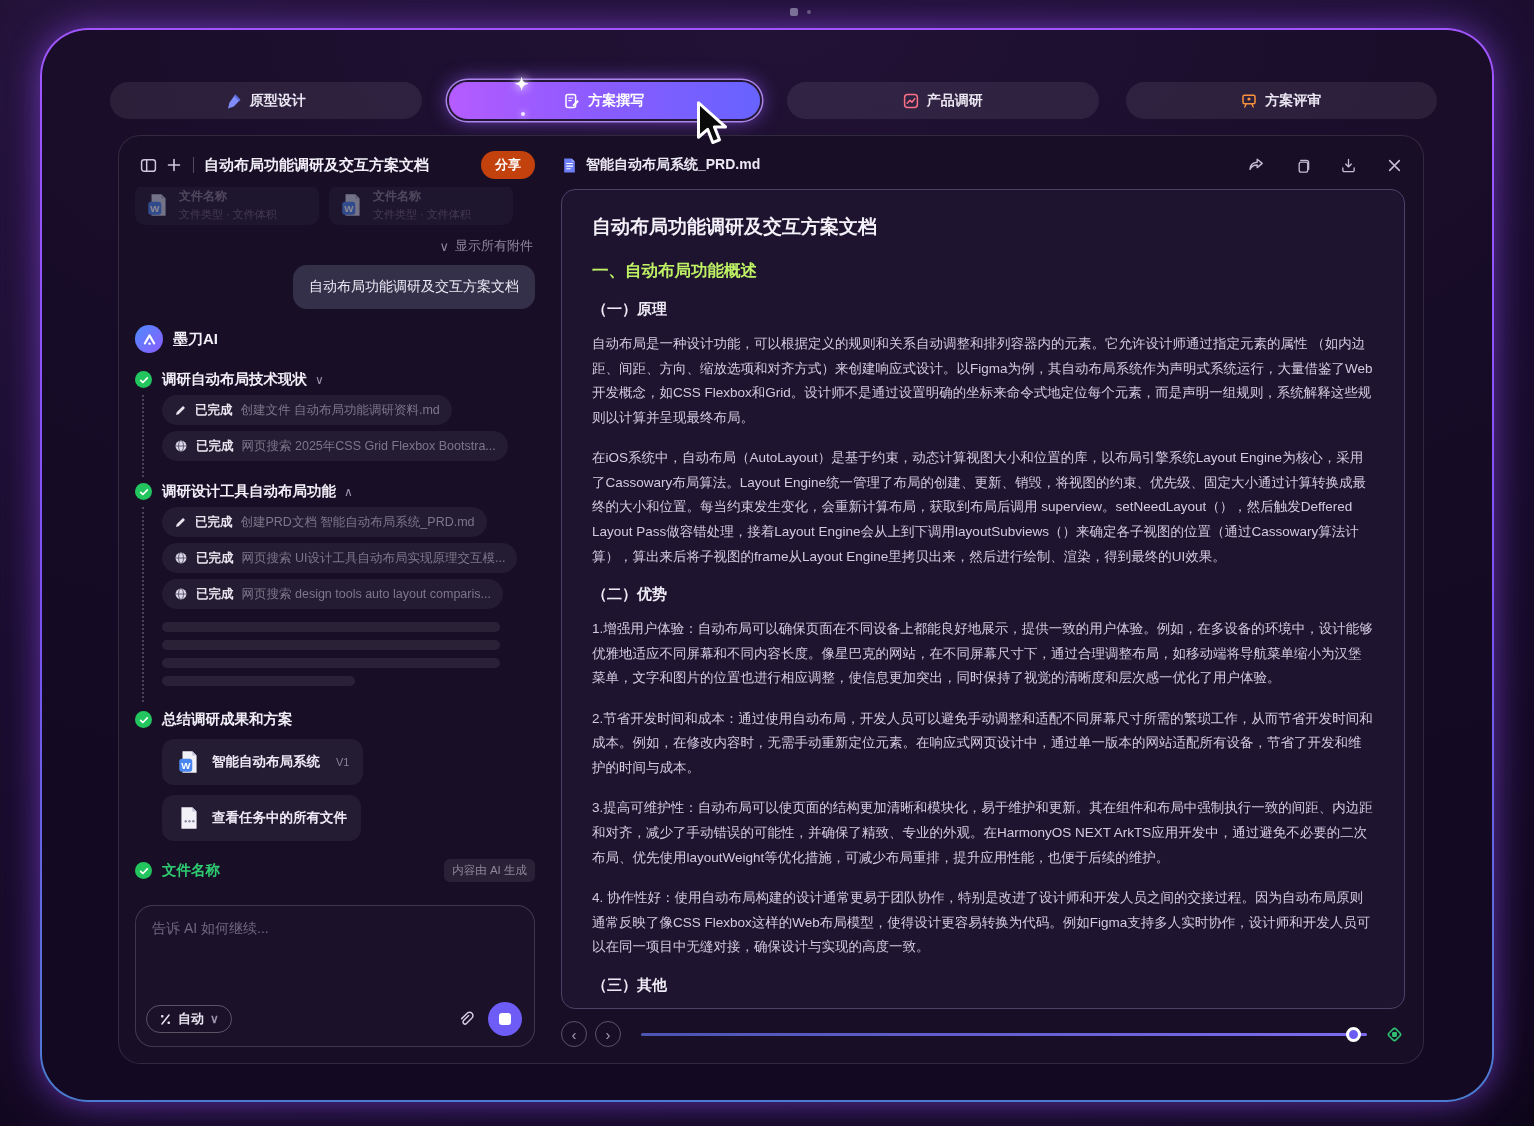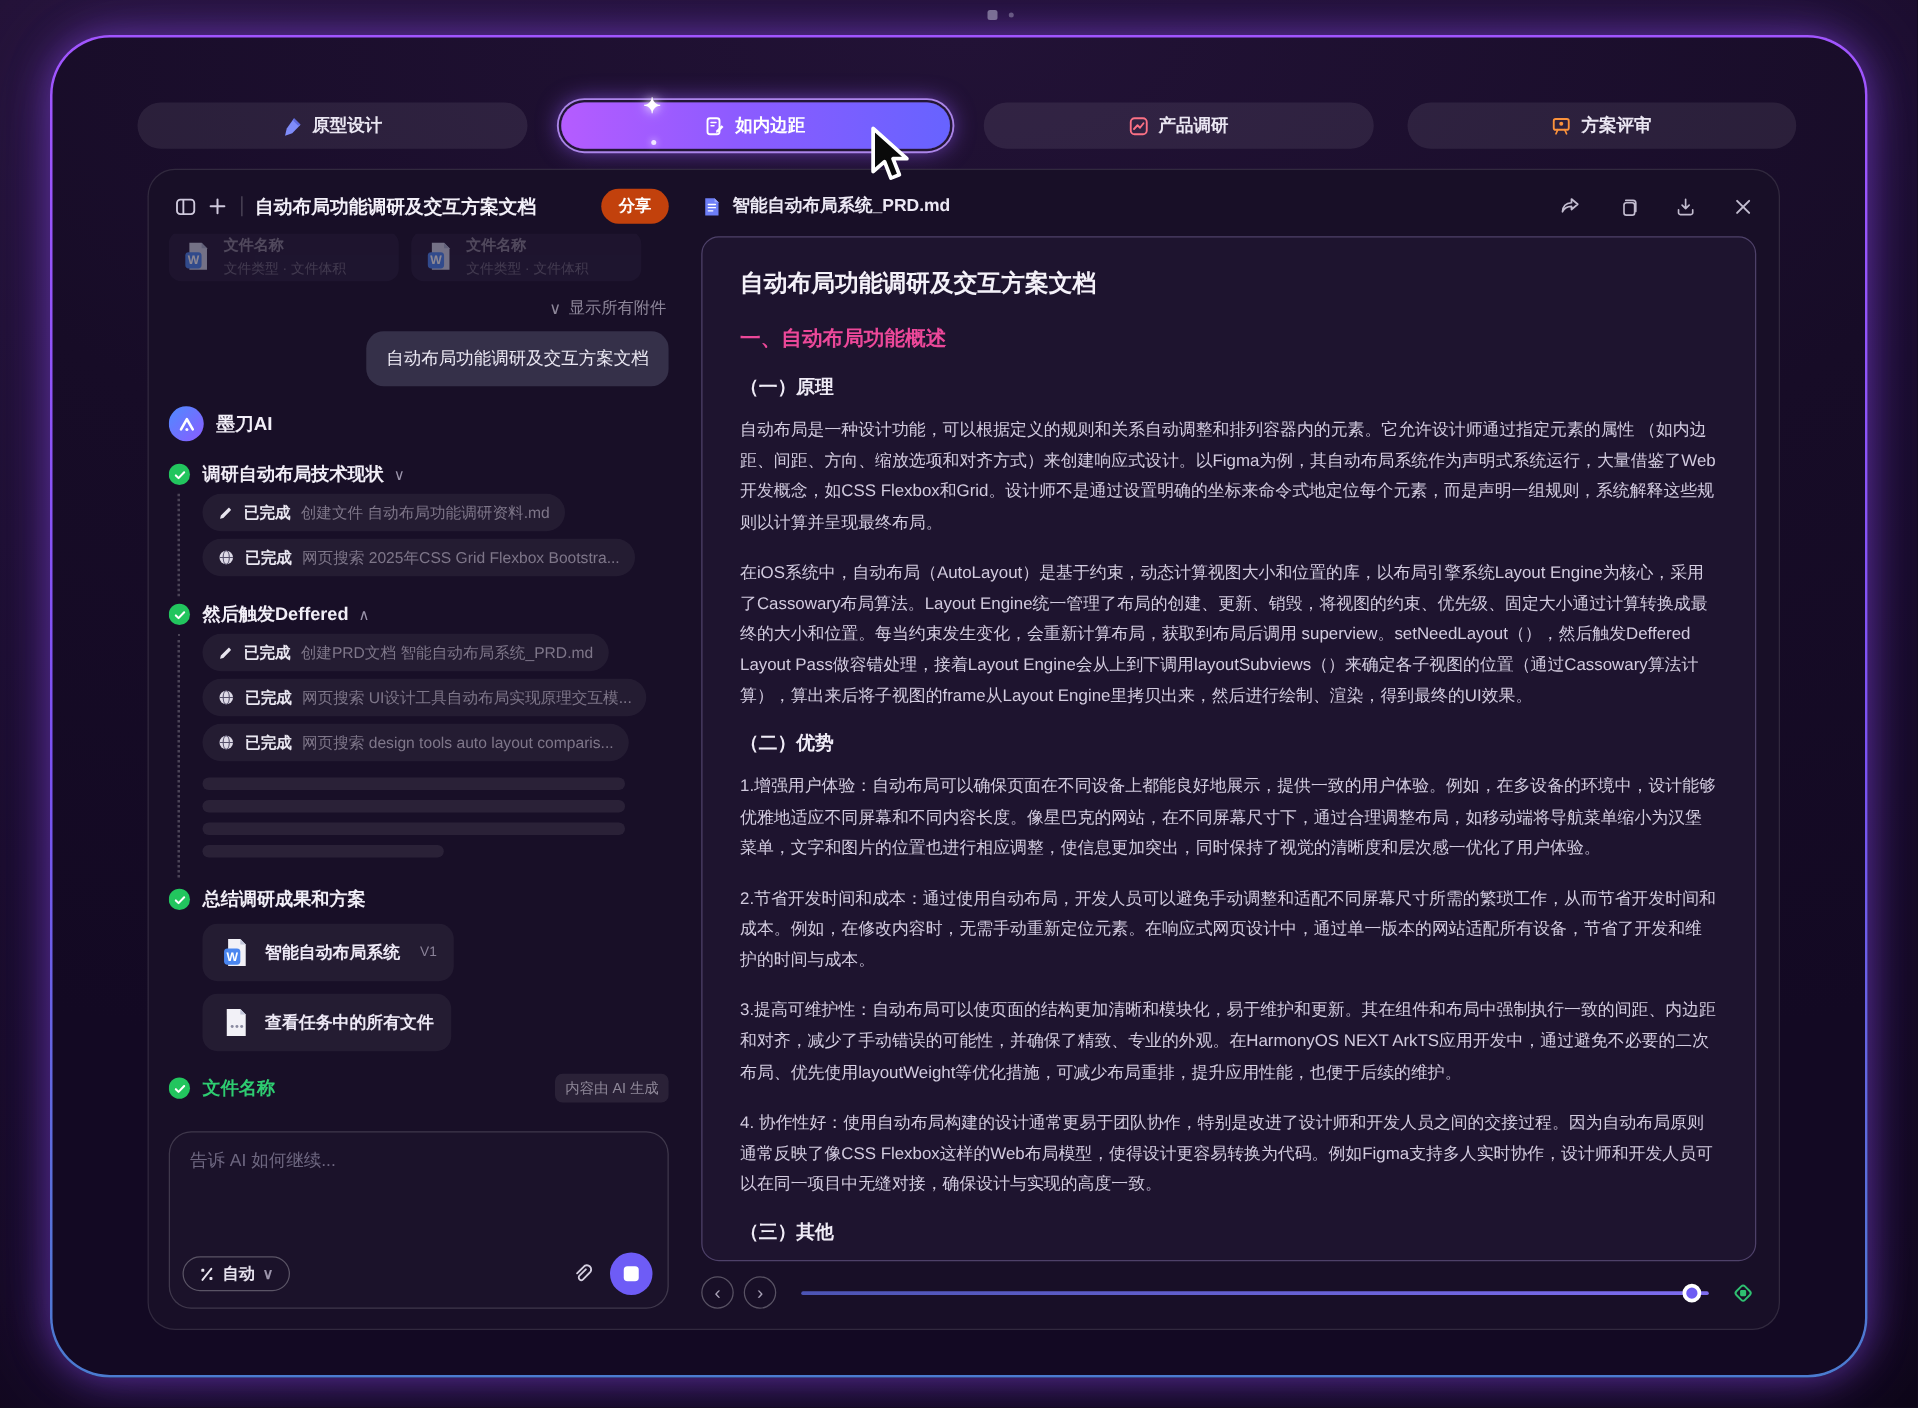--- a/index.html
+++ b/index.html
@@ -120,21 +120,21 @@
   .rp-header { display:flex; align-items:center; height:32px; flex:none; }
   .rp-file { display:flex; align-items:center; gap:8px; }
   .rp-filename { font-size:14px; font-weight:600; color:#ece8f4; }
   .rp-actions { margin-left:auto; display:flex; align-items:center; gap:24px; }
   .rp-actions .icon-btn { width:22px; height:22px; }
 
   .doc-wrap { flex:1; margin-top:8px; border:1px solid #4e4169; border-radius:14px; background:#1e142f;
     overflow:hidden; }
   .doc { padding:24px 30px 20px 30px; height:100%; overflow:hidden; }
   .b-h1 { font-size:19px; font-weight:700; color:#f4f1f9; margin-bottom:20px; }
-  .b-h2 { font-size:16.5px; font-weight:700; color:#ec4899; margin:4px 0 18px; }
+  .b-h2 { font-size:16.5px; font-weight:700; color:#bef264; margin:4px 0 18px; }
   .b-h3 { font-size:15px; font-weight:700; color:#efebf6; margin:16px 0 13px; }
   .b-p  { font-size:13.5px; color:#d2cbdf; line-height:1.82; margin-bottom:16px; }
 
   .rp-bottom { flex:none; height:34px; margin-top:8px; display:flex; align-items:center; }
   .nav-circle { width:26px; height:26px; border-radius:50%; border:1.5px solid rgba(255,255,255,.28);
     color:#aaa3b8; display:flex; align-items:center; justify-content:center; font-size:15px;
     cursor:pointer; margin-right:8px; }
   .slider { position:relative; flex:1; height:16px; margin:0 16px 0 12px; cursor:pointer; }
   .slider-track { position:absolute; left:0; right:0; top:7px; height:3px; border-radius:2px;
     background:linear-gradient(90deg,#4c54b4,#7d6cf0); }
@@ -165,21 +165,21 @@
       <span>原型设计</span>
     </div>
     <div class="tab active">
       <span class="sparkle">✦</span>
       <span class="sparkle-dot"></span>
       <svg width="16" height="16" viewBox="0 0 16 16">
           <rect x="2" y="1.6" width="9.6" height="12.8" rx="2" fill="none" stroke="#fff" stroke-width="1.5"></rect>
           <path d="M4.8 5h4M4.8 7.6h2.4" stroke="#fff" stroke-width="1.2" stroke-linecap="round"></path>
           <path d="M9.2 11.2l4.1-4.1 1.5 1.5-4.1 4.1-2 .5z" fill="#fff"></path>
         </svg>
-      <span>如内边距</span>
+      <span>方案撰写</span>
     </div>
     <div class="tab">
       <svg width="16" height="16" viewBox="0 0 16 16">
           <rect x="1.6" y="1.6" width="12.8" height="12.8" rx="3" fill="none" stroke="#fb7185" stroke-width="1.5"></rect>
           <path d="M4.2 10.2l2.8-3 2 2 2.8-3.6" fill="none" stroke="#fb7185" stroke-width="1.5" stroke-linecap="round" stroke-linejoin="round"></path>
         </svg>
       <span>产品调研</span>
     </div>
     <div class="tab">
       <svg width="16" height="16" viewBox="0 0 16 16">
@@ -289,21 +289,21 @@
         </div>
 
         <div class="task-group" style="margin-top:21px;">
           <div class="rail"></div>
           <div class="check">
             <svg width="10" height="10" viewBox="0 0 12 12">
                 <path d="M2 6.4l2.6 2.6L10 3.4" fill="none" stroke="#fff" stroke-width="2" stroke-linecap="round" stroke-linejoin="round"></path>
               </svg>
           </div>
           <div class="group-head">
-            <span class="group-title">然后触发Deffered</span>
+            <span class="group-title">调研设计工具自动布局功能</span>
             <span class="group-chevron">∧</span>
           </div>
           <div class="chip">
             <svg width="13" height="13" viewBox="0 0 16 16">
                 <path d="M2.5 13.5l.8-3.2 7.2-7.2c.4-.4 1-.4 1.4 0l1 1c.4.4.4 1 0 1.4l-7.2 7.2z" fill="#e8e5ef"></path>
               </svg>
             <span class="chip-status">已完成</span>
             <span class="chip-text">创建PRD文档 智能自动布局系统_PRD.md</span>
           </div>
           <div class="chip">

